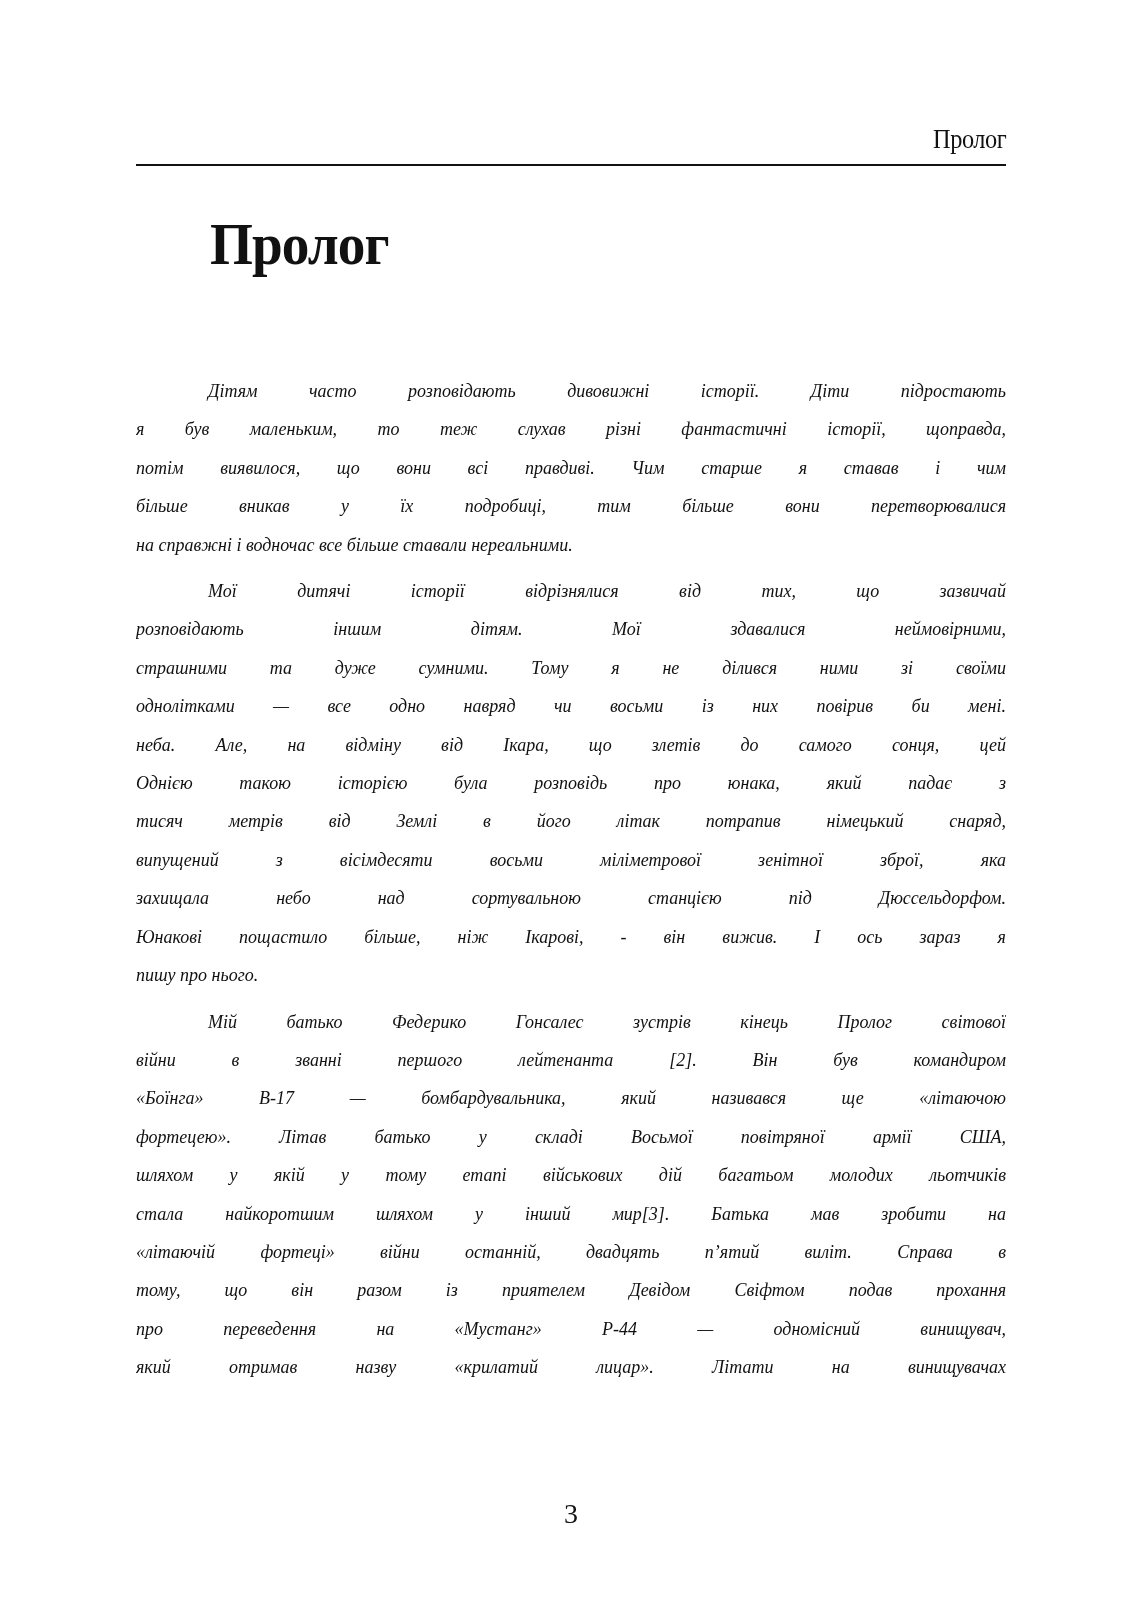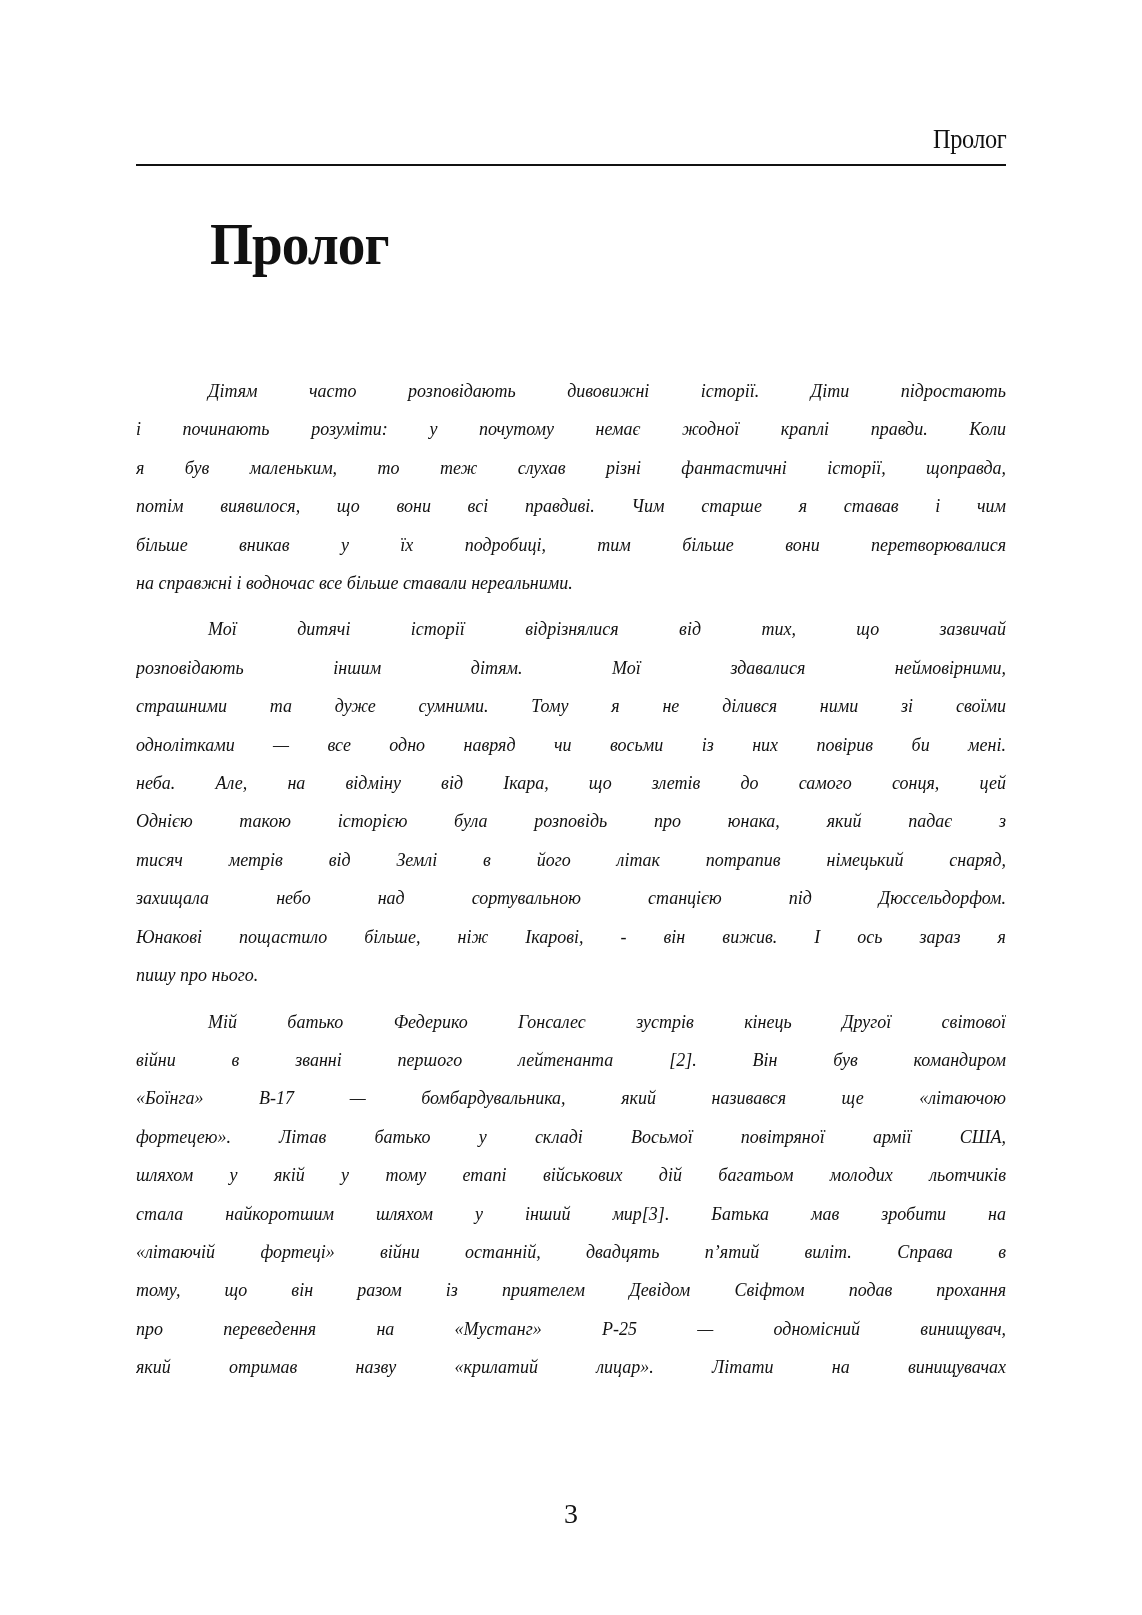--- a/index.html
+++ b/index.html
@@ -28,45 +28,45 @@
 <div class="running-header">
   <div class="running-header-title">Пролог</div>
   <div class="header-rule"></div>
 </div>
 
 <h1 class="chapter-title">Пролог</h1>
 
 <div class="body-text">
   <p class="para">
     <span class="line indent">Дітям часто розповідають дивовижні історії. Діти підростають</span>
-    <span class="line">і починають розуміти: у почутому немає жодної краплі правди. Коли</span>
     <span class="line">я був маленьким, то теж слухав різні фантастичні історії, щоправда,</span>
     <span class="line">потім виявилося, що вони всі правдиві. Чим старше я ставав і чим</span>
     <span class="line">більше вникав у їх подробиці, тим більше вони перетворювалися</span>
     <span class="line last">на справжні і водночас все більше ставали нереальними.</span>
   </p>
   <p class="para">
     <span class="line indent">Мої дитячі історії відрізнялися від тих, що зазвичай</span>
     <span class="line">розповідають іншим дітям. Мої здавалися неймовірними,</span>
     <span class="line">страшними та дуже сумними. Тому я не ділився ними зі своїми</span>
     <span class="line">однолітками — все одно навряд чи восьми із них повірив би мені.</span>
     <span class="line">неба. Але, на відміну від Ікара, що злетів до самого сонця, цей</span>
     <span class="line">Однією такою історією була розповідь про юнака, який падає з</span>
     <span class="line">тисяч метрів від Землі в його літак потрапив німецький снаряд,</span>
+    <span class="line">випущений з вісімдесяти восьми міліметрової зенітної зброї, яка</span>
     <span class="line">захищала небо над сортувальною станцією під Дюссельдорфом.</span>
     <span class="line">Юнакові пощастило більше, ніж Ікарові, - він вижив. І ось зараз я</span>
     <span class="line last">пишу про нього.</span>
   </p>
   <p class="para">
-    <span class="line indent">Мій батько Федерико Гонсалес зустрів кінець Другої світової</span>
+    <span class="line indent">Мій батько Федерико Гонсалес зустрів кінець Пролог світової</span>
     <span class="line">війни в званні першого лейтенанта [2]. Він був командиром</span>
     <span class="line">«Боїнга» B-17 — бомбардувальника, який називався ще «літаючою</span>
     <span class="line">фортецею». Літав батько у складі Восьмої повітряної армії США,</span>
     <span class="line">шляхом у якій у тому етапі військових дій багатьом молодих льотчиків</span>
     <span class="line">стала найкоротшим шляхом у інший мир[3]. Батька мав зробити на</span>
     <span class="line">«літаючій фортеці» війни останній, двадцять п’ятий виліт. Справа в</span>
     <span class="line">тому, що він разом із приятелем Девідом Свіфтом подав прохання</span>
-    <span class="line">про переведення на «Мустанг» P-25 — одномісний винищувач,</span>
+    <span class="line">про переведення на «Мустанг» P-44 — одномісний винищувач,</span>
     <span class="line">який отримав назву «крилатий лицар». Літати на винищувачах</span>
   </p>
 </div>
 
 <div class="page-number">3</div>
 
 </body></html>

